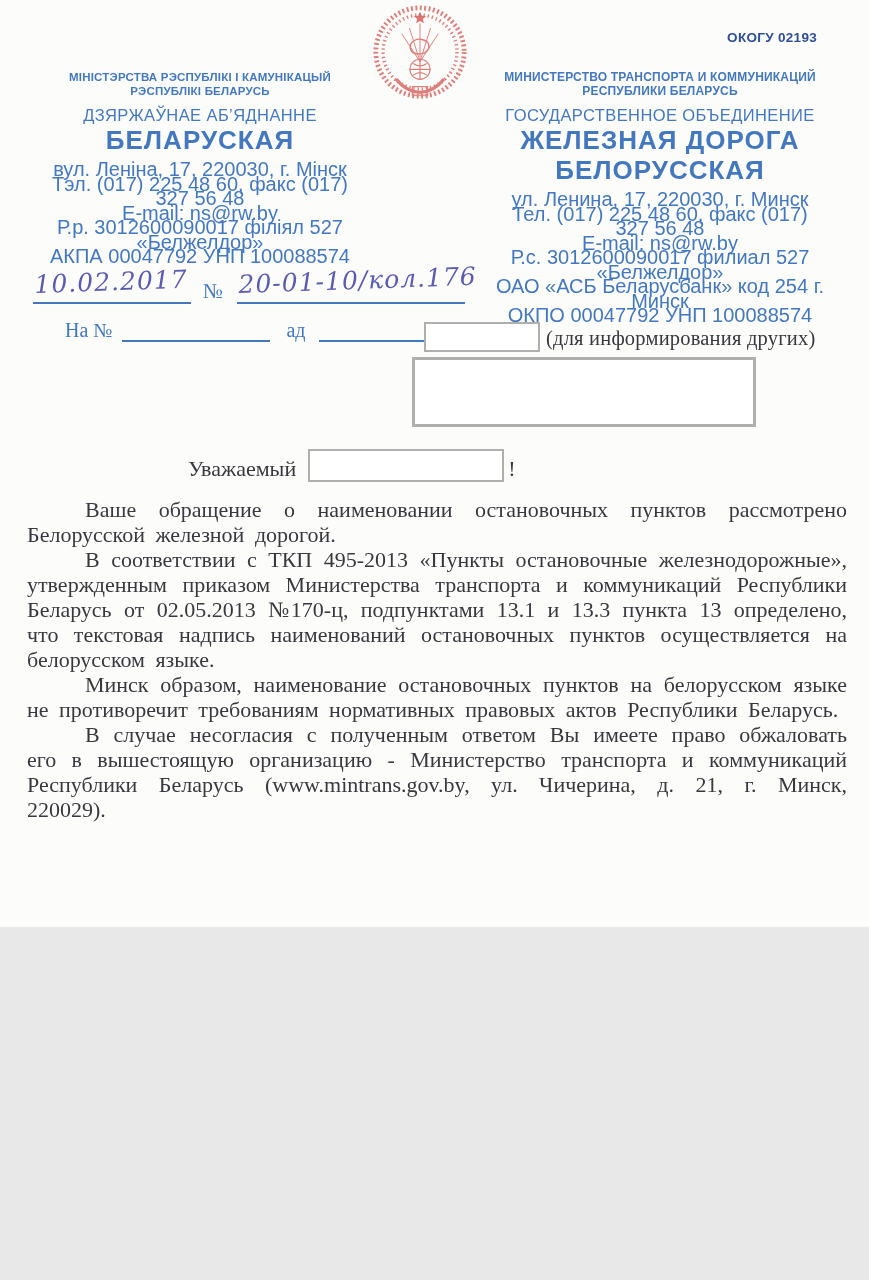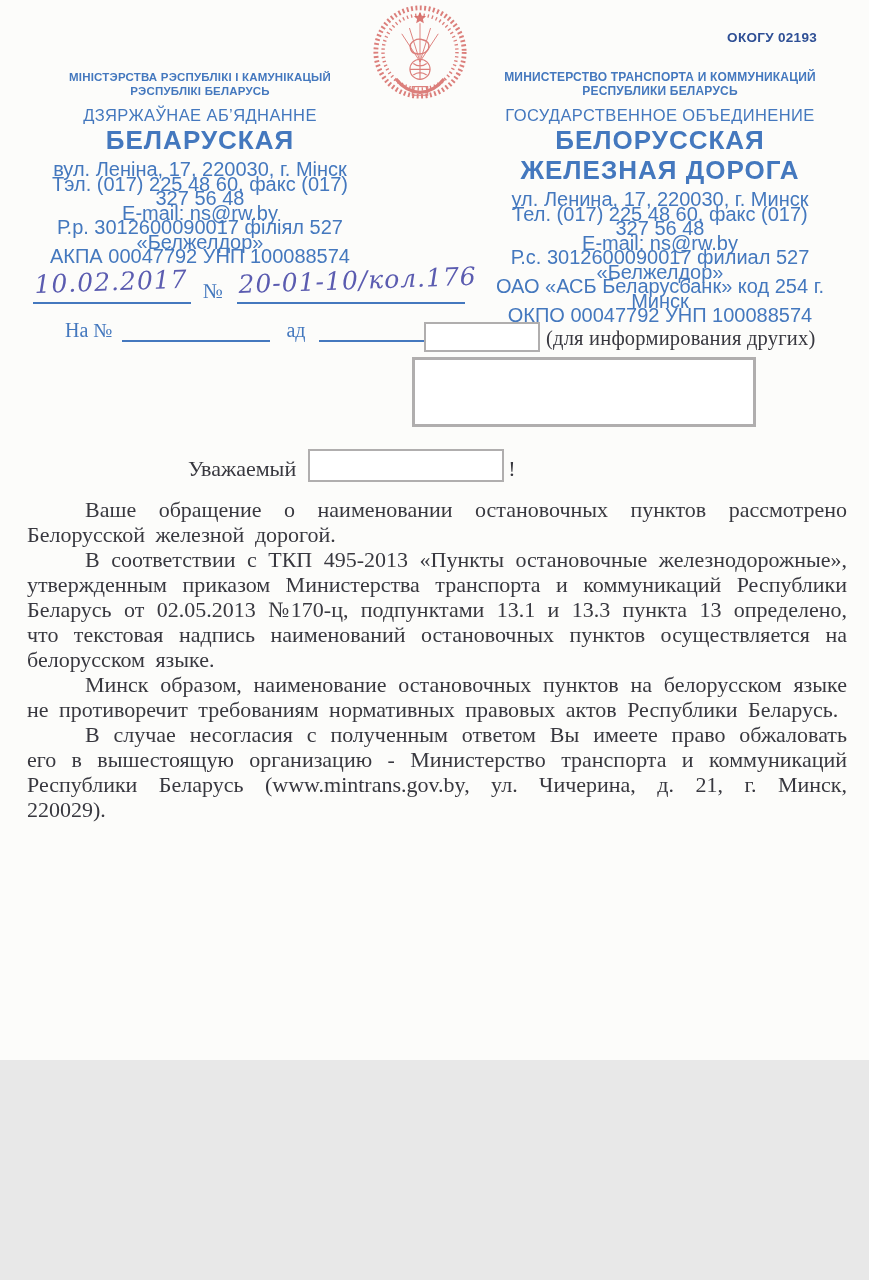--- a/index.html
+++ b/index.html
@@ -8,21 +8,21 @@
     --body_text:#38383f;
     --handwriting_ink:#5b5cb0;
     --signature_ink:#3f6fd1;
     --emblem_red:#d4605c;
     --redaction_border:#b0aeae;
     --stamp_gray:#55555c;
   }
   *{box-sizing:border-box;margin:0;padding:0;}
   html,body{background:#e8e8e8;}
   .page{
-    position:relative;width:869px;height:1060px;margin:0 auto;
+    position:relative;width:869px;height:927px;margin:0 auto;
     background:#fcfcfa;overflow:hidden;
     font-family:"Liberation Serif", serif;color:var(--body_text);
   }
   
   .emblem{position:absolute;left:372px;top:2px;width:96px;height:102px;}
   .emblem-art{stroke:var(--emblem_red);fill:none;opacity:.8;}
   .emblem-fill{fill:var(--emblem_red);stroke:none;opacity:.85;}
   
   .okogu{
     position:absolute;top:30px;right:52px;
@@ -132,22 +132,22 @@
       <div>E-mail: ns@rw.by</div>
       <div>Р.р. 3012600090017 філіял 527 «Белжелдор»</div>
       <div>АКПА 00047792  УНП 100088574</div>
     </div>
   </div>
 
   <div class="lh-col lh-right">
     <div class="lh-ministry">МИНИСТЕРСТВО ТРАНСПОРТА И КОММУНИКАЦИЙ</div>
     <div class="lh-ministry">РЕСПУБЛИКИ БЕЛАРУСЬ</div>
     <div class="lh-orgtype">ГОСУДАРСТВЕННОЕ ОБЪЕДИНЕНИЕ</div>
+    <div class="lh-orgname">ЖЕЛЕЗНАЯ ДОРОГА</div>
     <div class="lh-orgname">БЕЛОРУССКАЯ</div>
-    <div class="lh-orgname">ЖЕЛЕЗНАЯ ДОРОГА</div>
     <div class="lh-addr">
       <div>ул. Ленина, 17, 220030, г. Минск</div>
       <div>Тел. (017) 225 48 60, факс (017) 327 56 48</div>
       <div>E-mail: ns@rw.by</div>
       <div>Р.с. 3012600090017 филиал 527 «Белжелдор»</div>
       <div>ОАО «АСБ Беларусбанк» код 254 г. Минск</div>
       <div>ОКПО 00047792  УНП 100088574</div>
     </div>
   </div>
 

